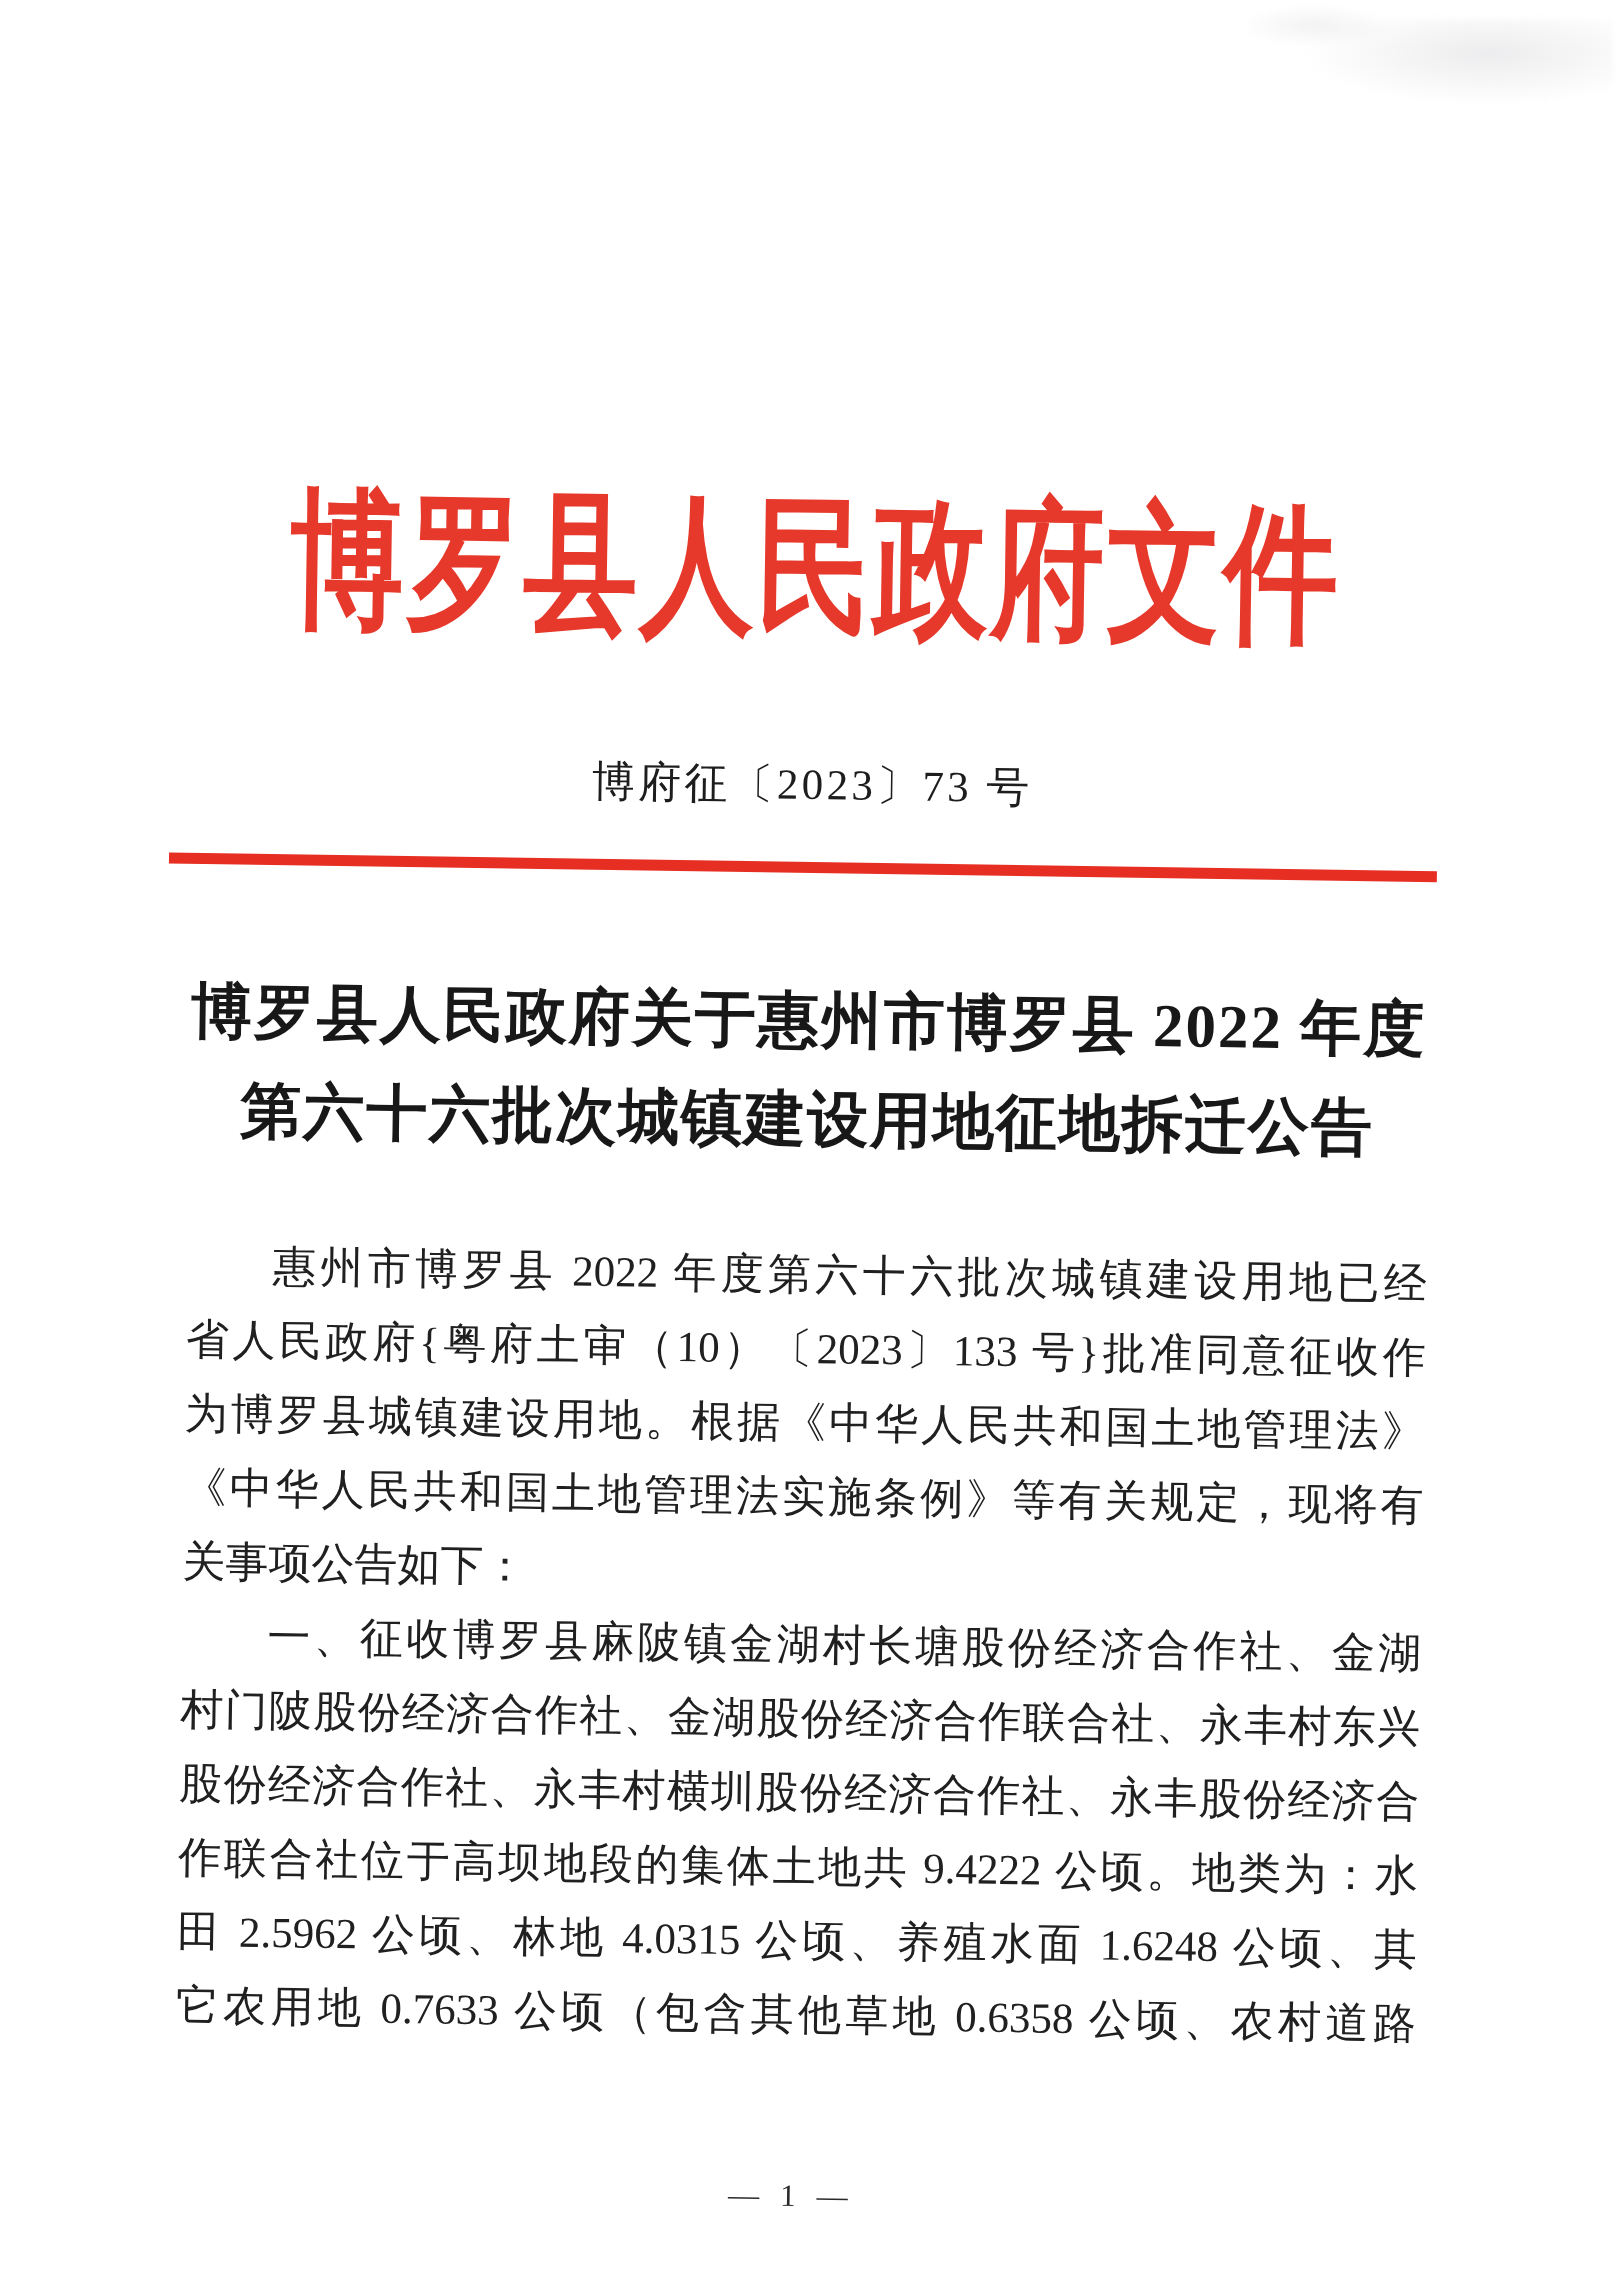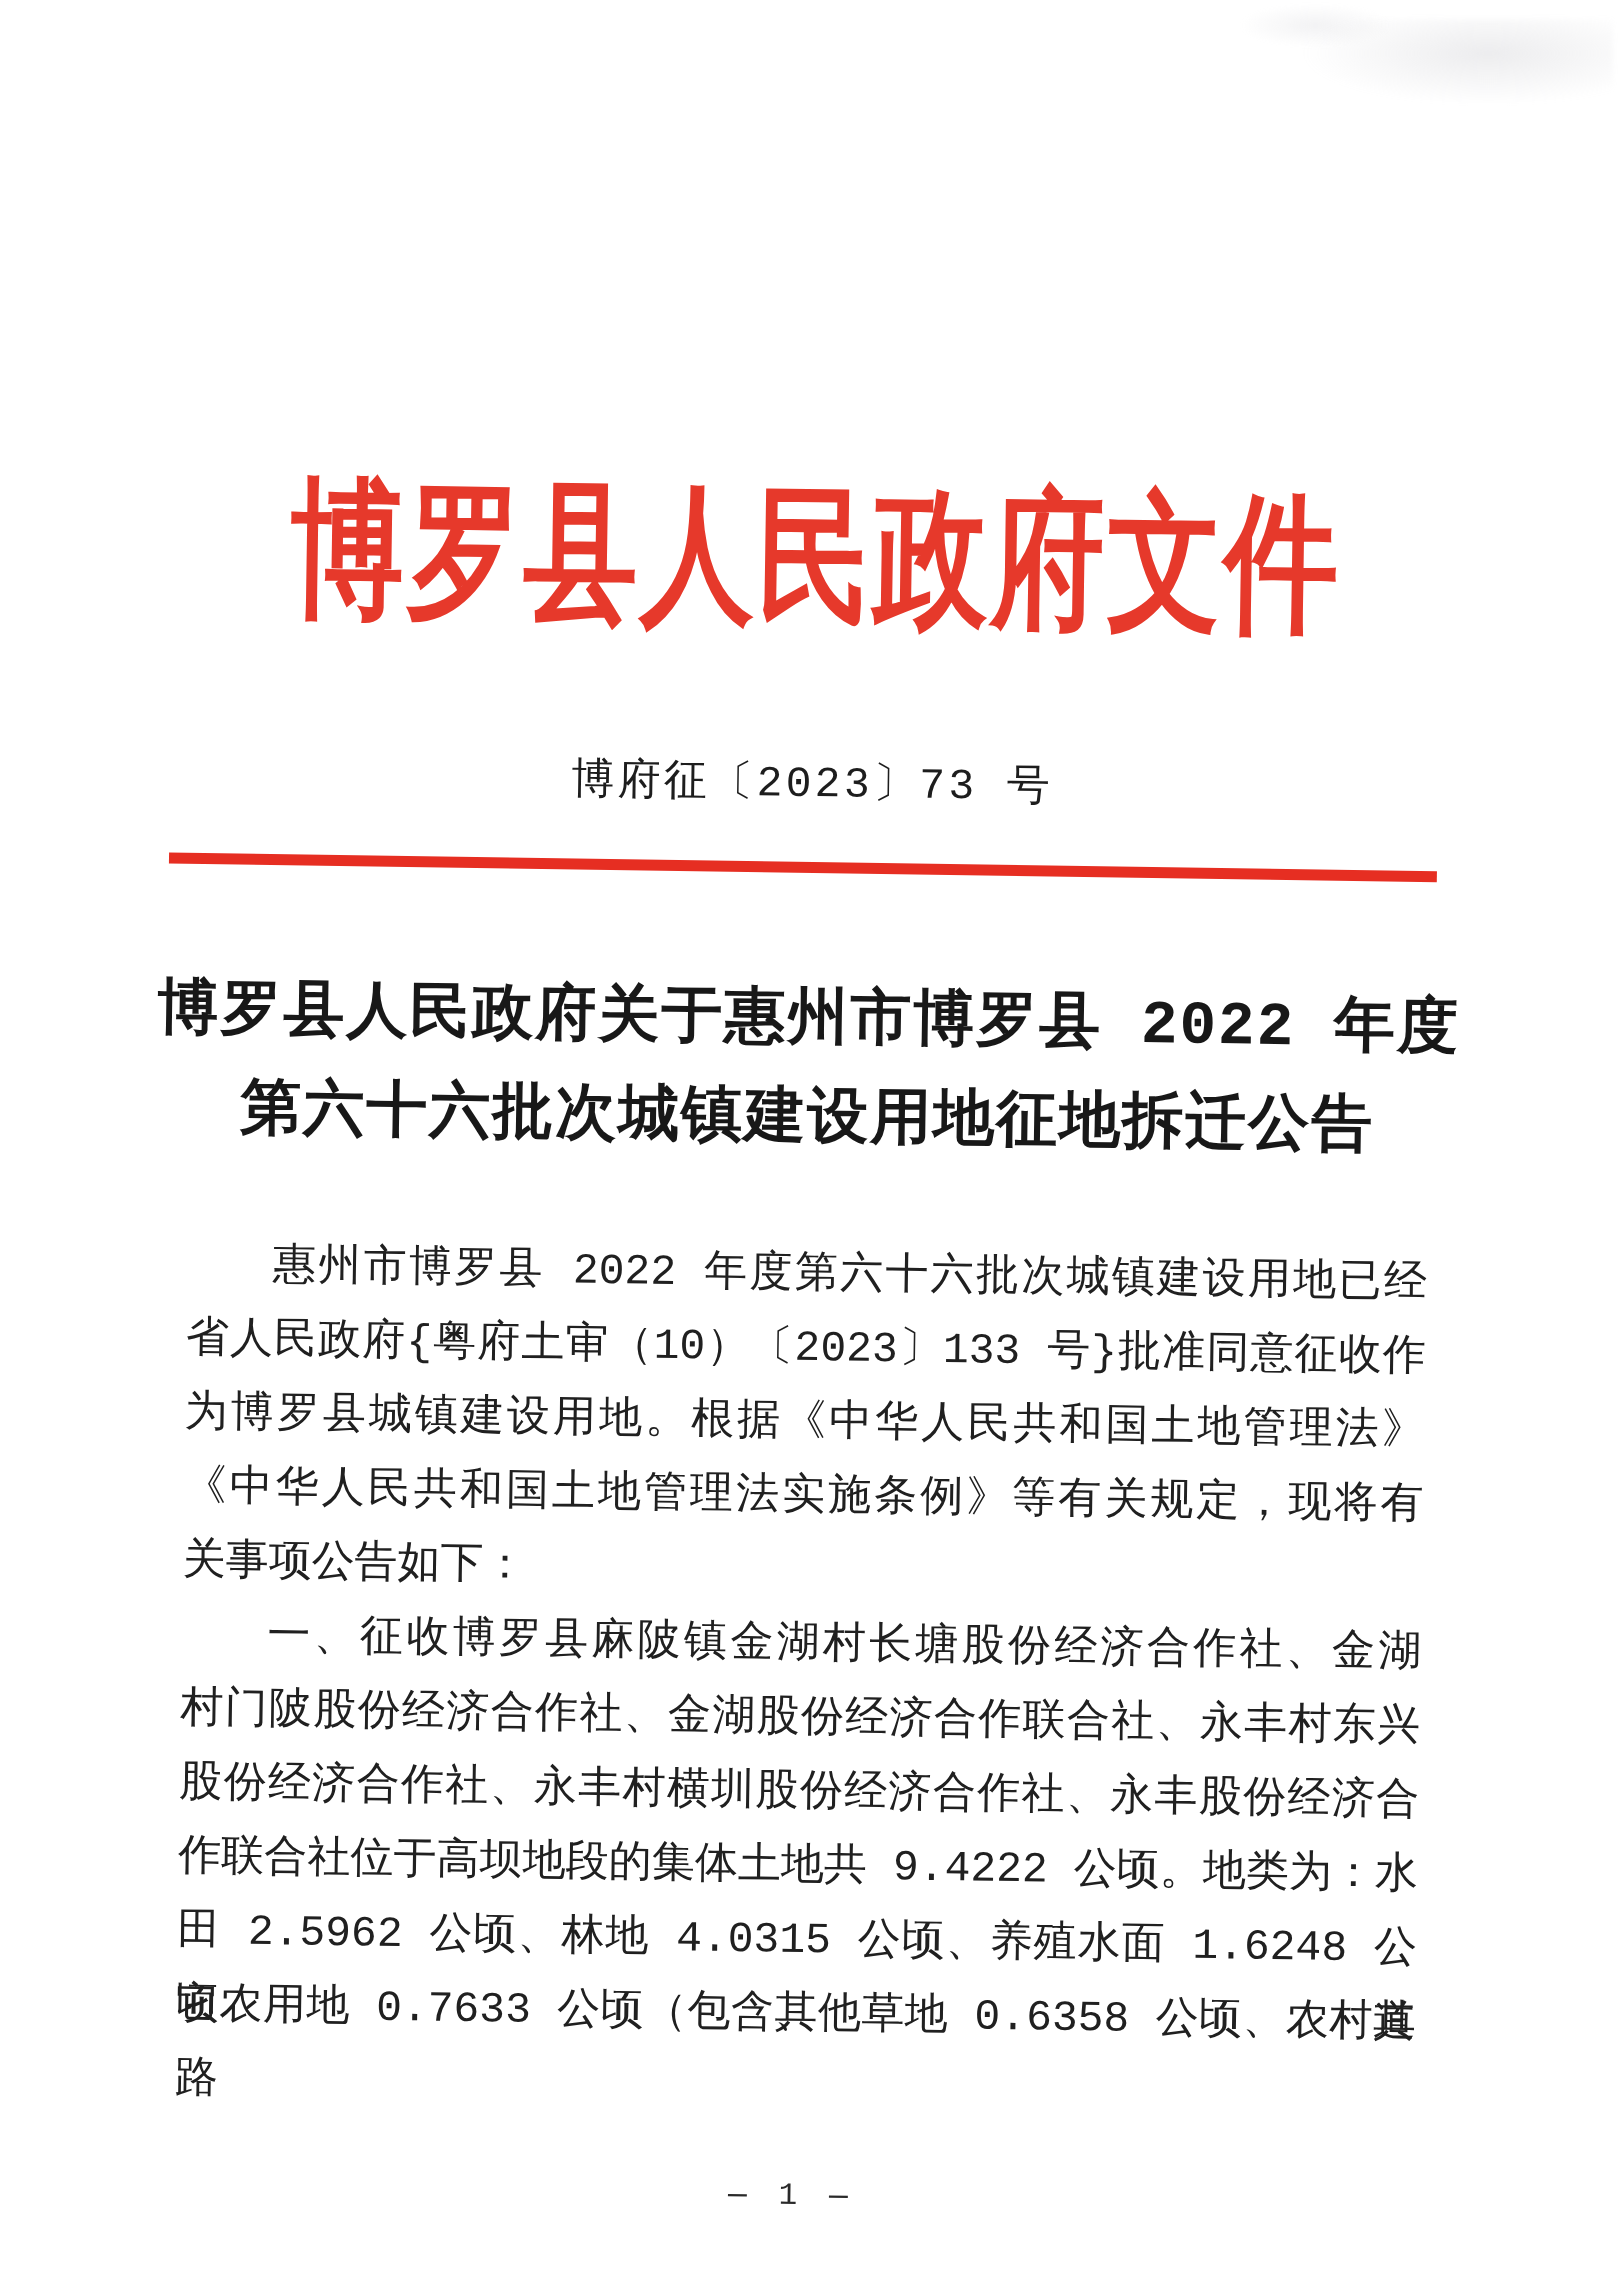--- a/index.html
+++ b/index.html
@@ -10,21 +10,21 @@
   * { margin: 0; padding: 0; box-sizing: border-box; }
   html, body {
     width: 1618px; height: 2295px;
     background: #ffffff;
     overflow: hidden;
   }
   .page {
     position: relative;
     width: 1618px; height: 2295px;
     background: #ffffff;
-    font-family: Liberation Mono, monospace;
+    font-family: Liberation Serif, serif;
     color: var(--ink);
   }
   
   .smudge-a {
     position: absolute; top: 18.6px; right: 5.3px;
     width: 312px; height: 86px;
     background: radial-gradient(ellipse at 60% 40%, rgba(188,188,194,0.28), rgba(188,188,194,0) 70%);
     filter: blur(2.7px);
   }
   .smudge-b {

